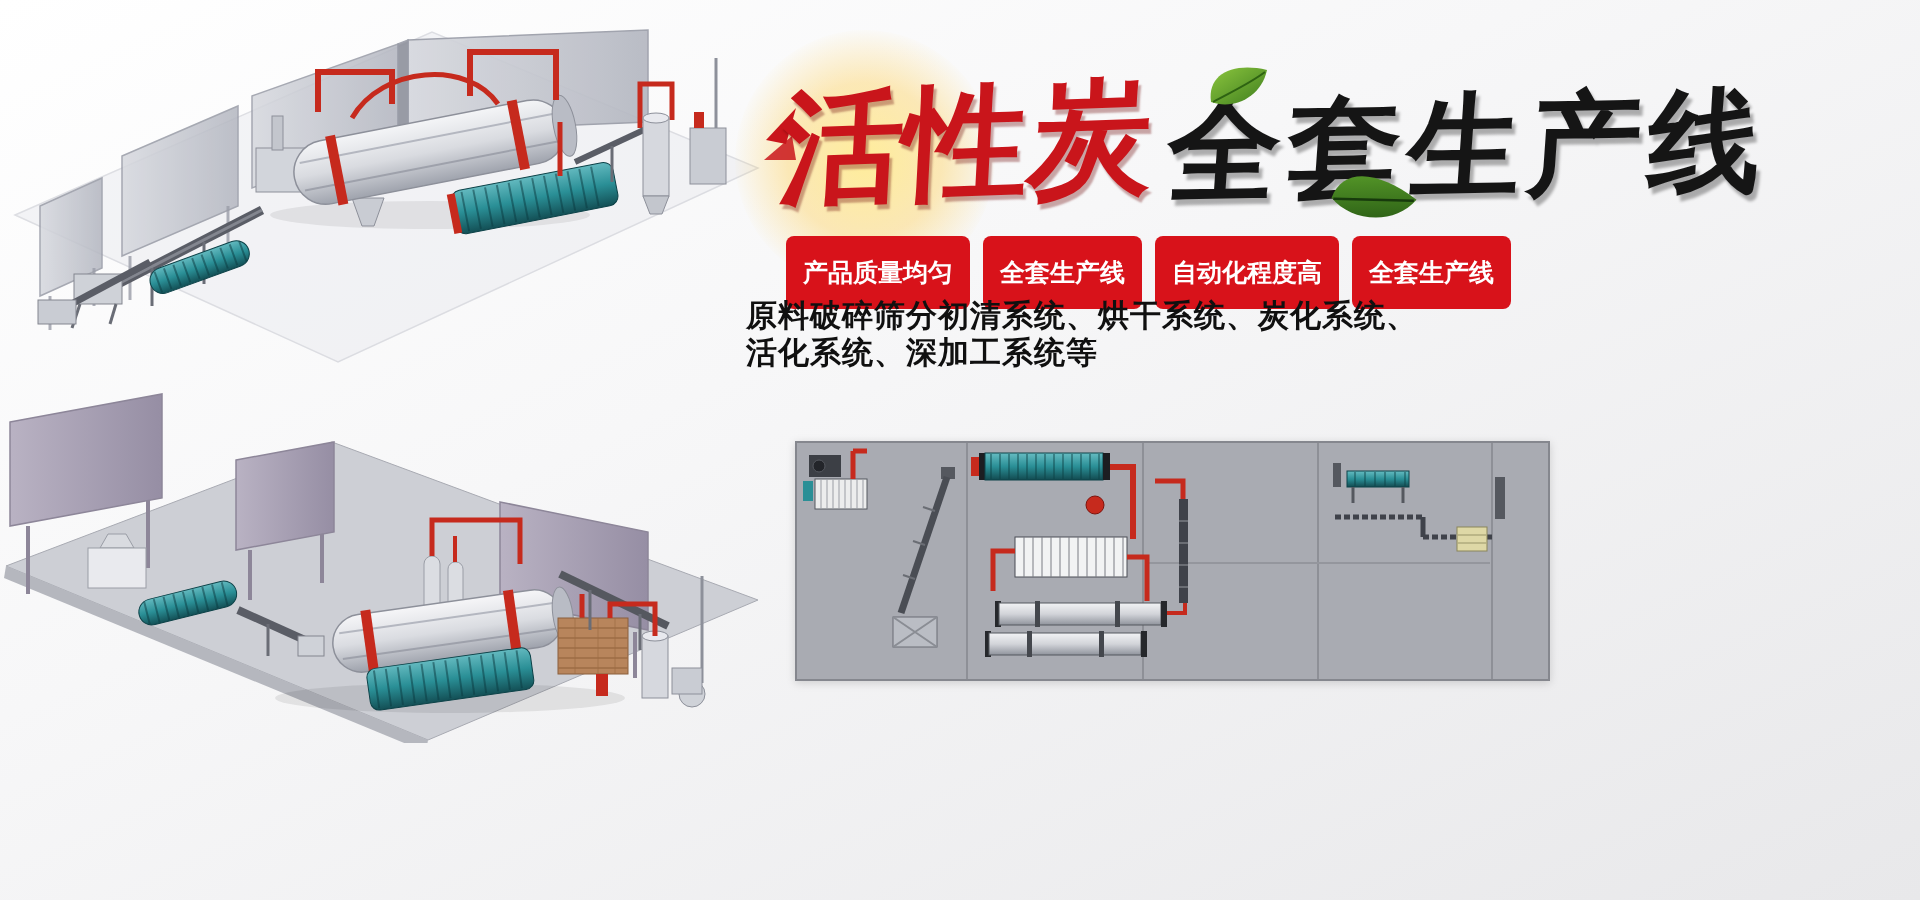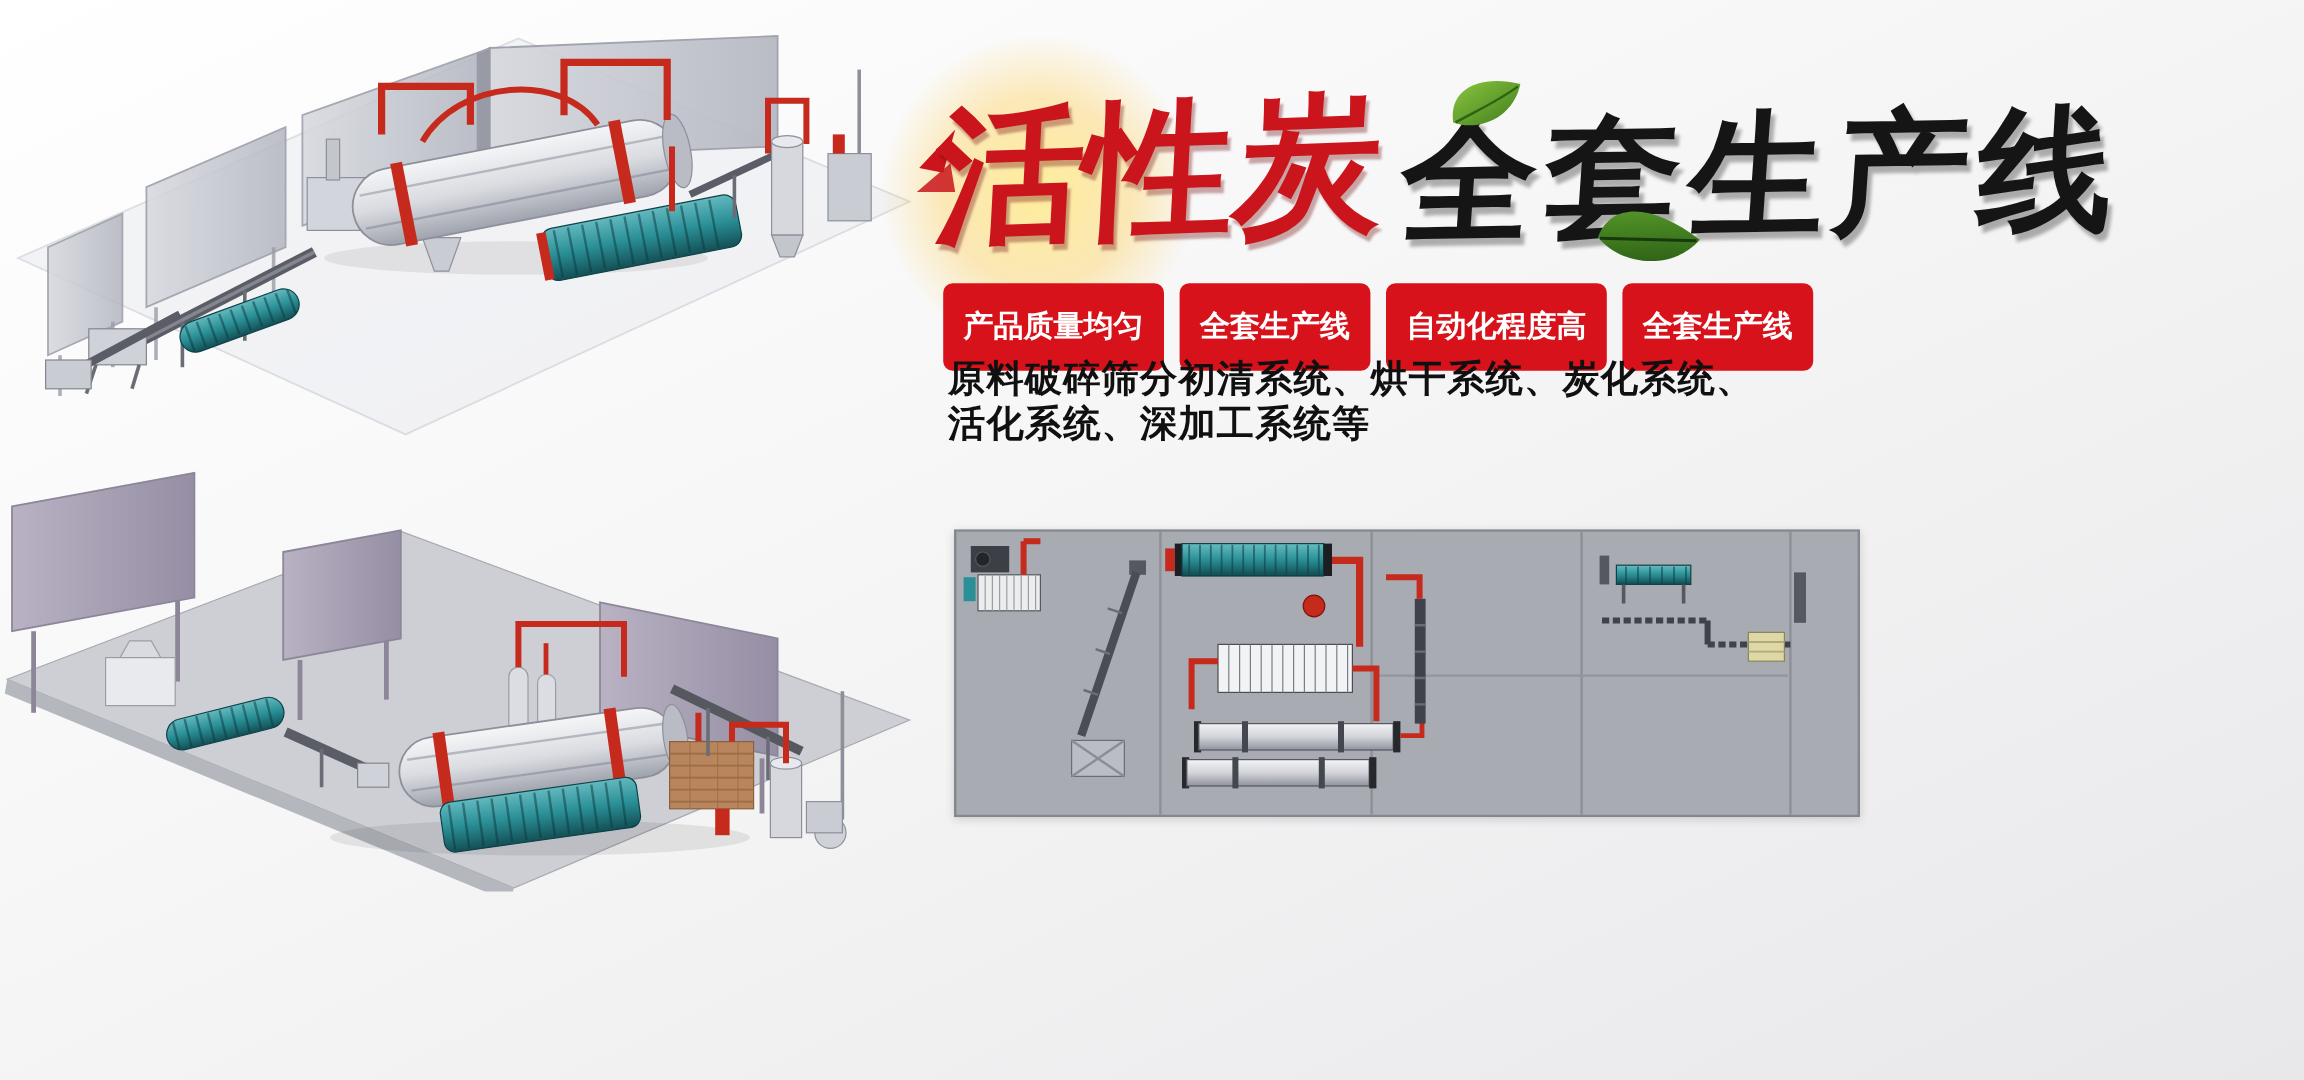--- a/index.html
+++ b/index.html
@@ -20,21 +20,21 @@
     transform:skewX(-5deg) rotate(-1deg);margin-left:16px;letter-spacing:7px;
     text-shadow:4px 6px 3px rgba(0,0,0,.30);}
   .brush-accent{position:absolute;left:-16px;top:26px;}
   .leaf-a{position:absolute;left:425px;top:-20px;}
   .leaf-b{position:absolute;left:545px;top:86px;}
 
   .badges{position:absolute;left:786px;top:236px;display:flex;gap:13px;}
   .badge{background:var(--accent-red,#d8121a);color:#fff;font-weight:bold;font-size:25px;
     height:41px;line-height:41px;padding:16px 17px;border-radius:8px;white-space:nowrap;}
 
-  .desc{position:absolute;left:790px;top:297px;font-size:31px;font-weight:bold;
+  .desc{position:absolute;left:746px;top:297px;font-size:31px;font-weight:bold;
     color:#101010;line-height:37px;letter-spacing:1px;}
   .materials{position:absolute;left:790px;top:370px;font-size:29px;color:#3a3a3a;letter-spacing:1px;}
 
   .layout-panel{position:absolute;left:795px;top:441px;width:755px;height:240px;
     filter:drop-shadow(0 2px 4px rgba(0,0,0,.15));}
 </style>
 </head>
 <body>
 
 <div class="banner">

